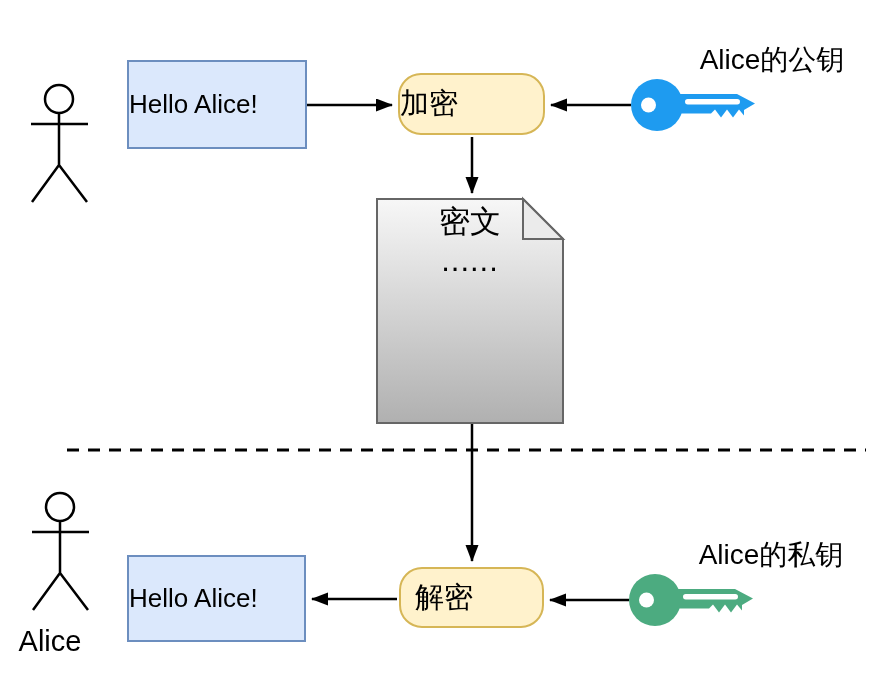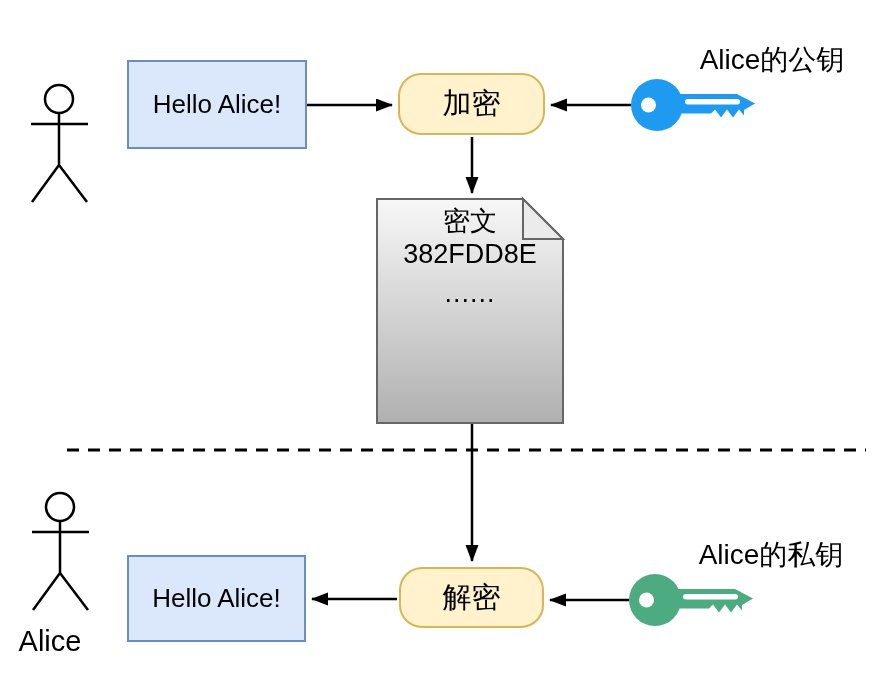--- a/index.html
+++ b/index.html
@@ -2,45 +2,45 @@
 <html style="--message-fill: #dbe8fc; --message-border: #6c8ebf; --process-fill: #fff2cc; --process-border: #d6b656; --public-key-color: #1e9bf0; --private-key-color: #4cab80; --doc-gradient-top: #f7f7f7; --doc-gradient-bottom: #b0b0b0; --doc-border: #666666; --line-color: #000000;"><head>
 <meta charset="utf-8">
 <style>
   html,body { margin:0; padding:0; background:#fff; }
   .canvas {
     position:relative; width:874px; height:679px; background:#fff;
     font-family:"Liberation Sans","DejaVu Sans",sans-serif; color:#000; overflow:hidden;
   }
   .layer { position:absolute; left:0; top:0; }
   .node {
-    position:absolute; display:flex; align-items:center; justify-content:center;
+    position:absolute; display:flex; align-items:center; justify-content:flex-start;
     box-sizing:border-box; text-align:center;
   }
   .msg {
     background:var(--message-fill,#dbe8fc);
     border:2.5px solid var(--message-border,#6c8ebf);
     font-size:26px;
   }
   .proc {
     background:var(--process-fill,#fff2cc);
     border:2.5px solid var(--process-border,#d6b656);
     border-radius:23px; font-size:29px;
   }
   .msg-top   { left:127px; top:60px;  width:180px; height:89px; }
   .proc-enc  { left:398px; top:73px;  width:147px; height:62px; }
   .msg-bot   { left:127px; top:555px; width:179px; height:87px; }
-  .proc-dec  { left:399px; top:567px; width:145px; height:61px; }
+  .proc-dec  { left:399px; top:567px; width:145px; height:61px;padding-left:14px; }
   .label { position:absolute; text-align:center; font-size:29px; }
   .label-bob     { left:12px;  top:215px; width:100px; }
   .label-alice   { left:0;  top:625px; width:100px; }
   .label-pubkey  { left:662px; top:41px;  width:220px; font-size:28px; }
   .label-privkey { left:661px; top:536px; width:220px; font-size:28px; }
   .doc-text {
     position:absolute; left:377px; top:205px; width:186px;
-    text-align:center; font-size:27px; line-height:33px;
+    text-align:center; font-size:31px; line-height:33px;
   }
   .doc-ellipsis { margin-top:6px; letter-spacing:1px; }
   .doc-stop-top    { stop-color:var(--doc-gradient-top,#f7f7f7); }
   .doc-stop-bottom { stop-color:var(--doc-gradient-bottom,#b0b0b0); }
   .pubkey  { color:var(--public-key-color,#1e9bf0); }
   .privkey { color:var(--private-key-color,#4cab80); }
 </style>
 </head>
 <body>
 
@@ -94,21 +94,20 @@
 
   <div class="node proc proc-enc">
     <span>加密</span>
   </div>
 
   <div class="label label-pubkey">Alice的公钥</div>
 
 
   <div class="doc-text">
     <div>密文</div>
-    <div>382FDD8E</div>
     <div class="doc-ellipsis">......</div>
   </div>
 
   <div class="node msg msg-bot">
     <span>Hello Alice!</span>
   </div>
 
   <div class="node proc proc-dec">
     <span>解密</span>
   </div>

